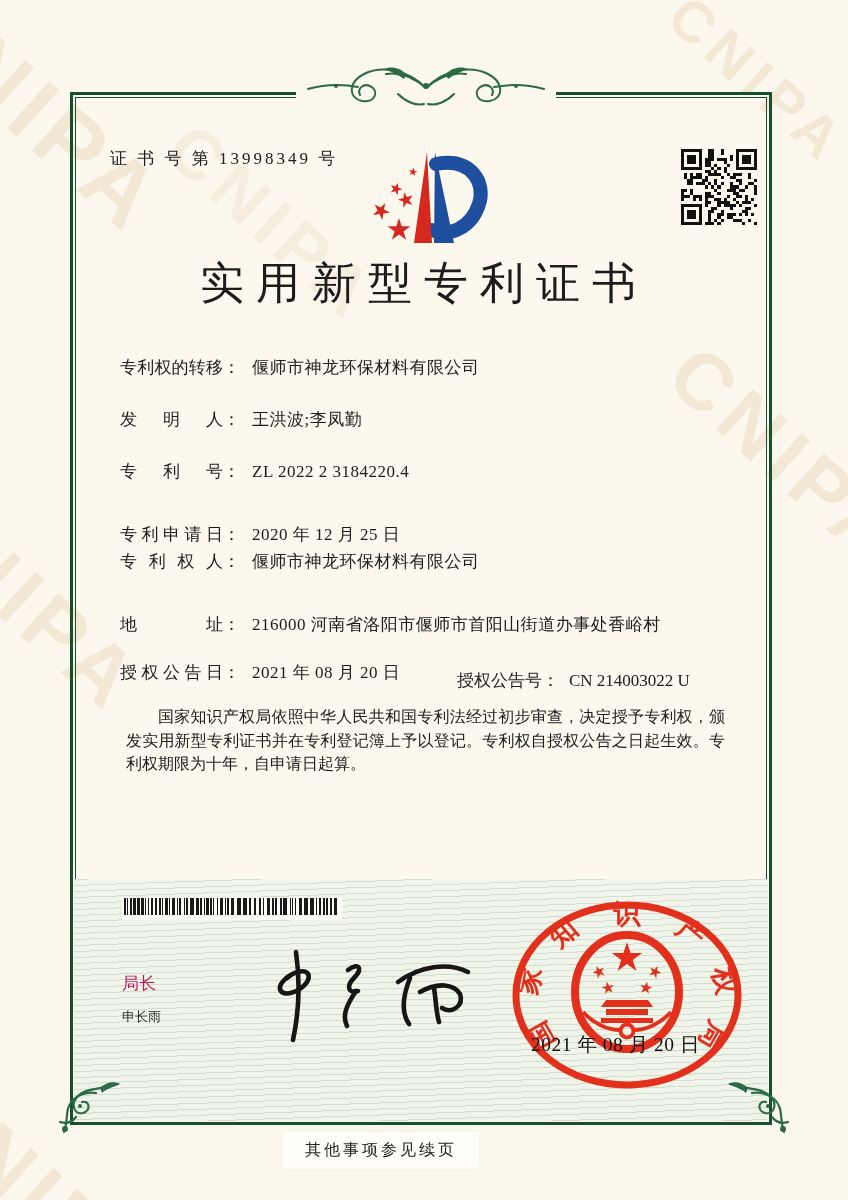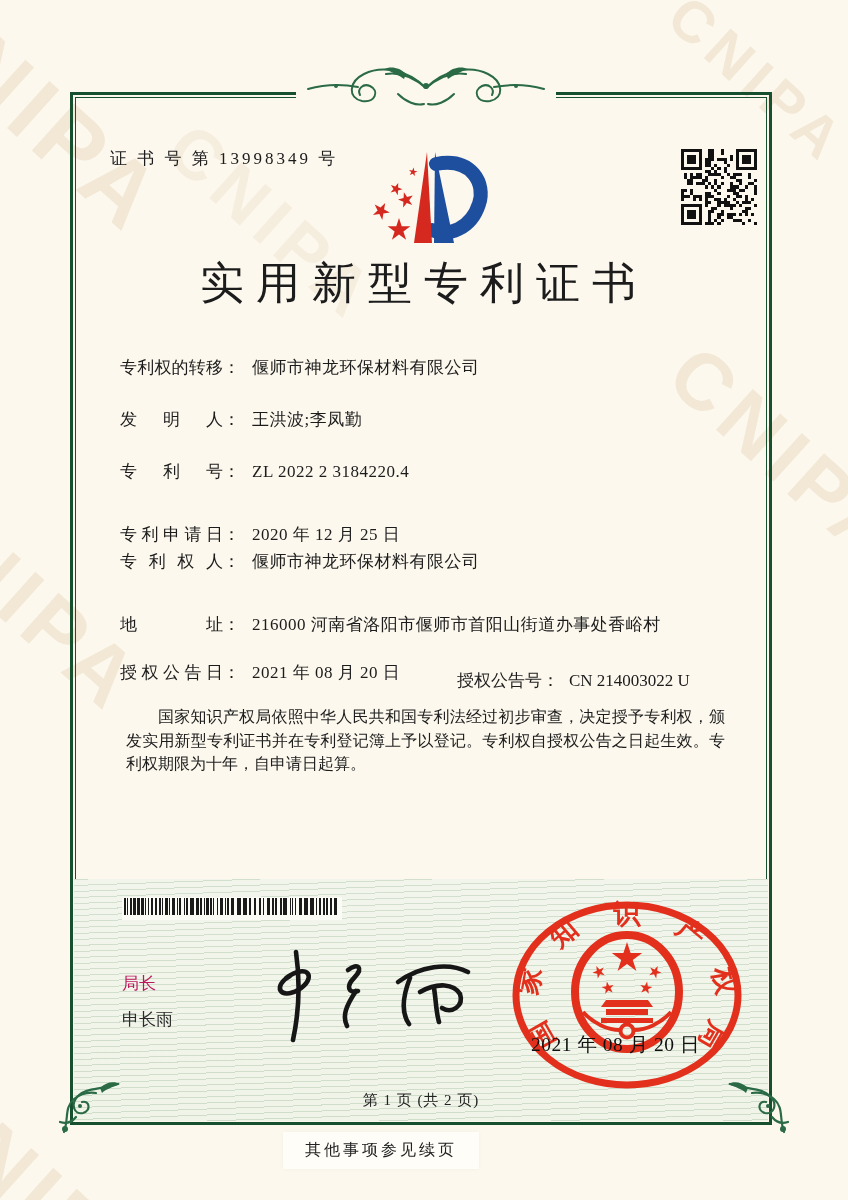--- a/index.html
+++ b/index.html
@@ -53,21 +53,21 @@
   .frow .fcolon{display:inline-block;}
   .frow .fvalue{margin-left:12px;letter-spacing:.5px;}
   .frow2{position:absolute;font-size:17px;white-space:nowrap;}
   .paras{
     position:absolute;left:118px;top:697px;width:615px;
     font-size:16px;line-height:23.6px;text-align:justify;
   }
   .paras p{margin:8px;text-indent:2em;}
   .barcode{position:absolute;left:122px;top:897px;background:#fbfbf6;padding:1px 2px;}
   .sig-title{position:absolute;left:122px;top:972px;font-size:17px;font-family:"Liberation Sans",sans-serif;color:#be185d;}
-  .sig-name{position:absolute;left:122px;top:1008px;font-size:17px;font-family:"Liberation Sans",sans-serif;color:#2b2b2b;}
+  .sig-name{position:absolute;left:122px;top:1008px;font-size:13px;font-family:"Liberation Sans",sans-serif;color:#2b2b2b;}
   .signature{position:absolute;left:250px;top:946px;}
   .seal{position:absolute;left:510px;top:900px;z-index:3;}
   .seal-date{
     position:absolute;left:531px;top:1031px;z-index:4;
     font-size:19.5px;letter-spacing:.5px;color:#101010;white-space:nowrap;
   }
   .page-info{
     position:absolute;left:70px;top:1091px;width:702px;text-align:center;
     font-size:15px;letter-spacing:1px;color:#222;
   }
@@ -586,18 +586,17 @@
           <text transform="translate(59.1,39.8) rotate(-40)" text-anchor="middle" fill="#e2301d" font-size="27" font-weight="bold">知</text>
           <text transform="translate(117.0,23.0) rotate(0)" text-anchor="middle" fill="#e2301d" font-size="27" font-weight="bold">识</text>
           <text transform="translate(174.9,39.8) rotate(40)" text-anchor="middle" fill="#e2301d" font-size="27" font-weight="bold">产</text>
           <text transform="translate(205.6,82.5) rotate(80)" text-anchor="middle" fill="#e2301d" font-size="27" font-weight="bold">权</text>
           <text transform="translate(194.9,131.0) rotate(120)" text-anchor="middle" fill="#e2301d" font-size="27" font-weight="bold">局</text>
         </g>
     </svg>
   </div>
   <div class="seal-date">2021 年 08 月 20 日</div>
 
-  <div class="page-info">第 1 页 (共 2 页)</div>
   <div class="cont-note">
     <span>其他事项参见续页</span>
   </div>
 
 </div>
 
 </body></html>

